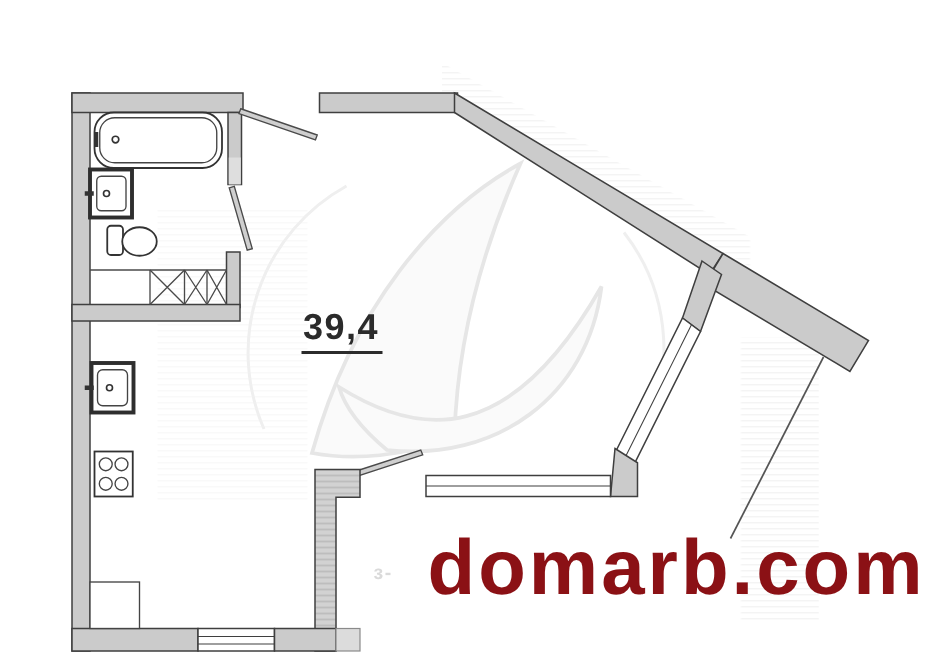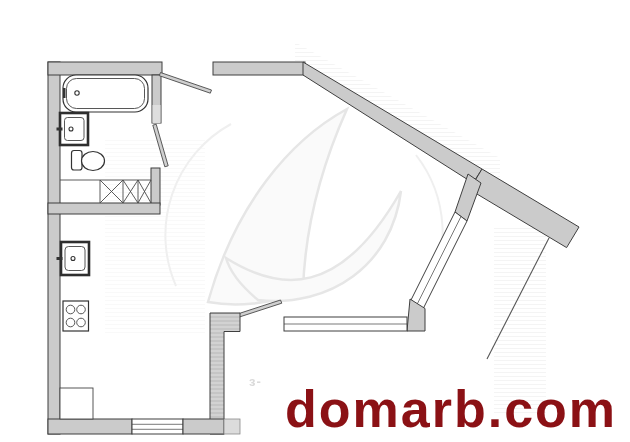--- a/index.html
+++ b/index.html
@@ -40,21 +40,21 @@
   }
   .wm-text{
     left:186px;top:342px;font-size:23px;font-weight:bold;line-height:1;
     color:var(--watermark-gray);letter-spacing:3.5px;
   }
   .wm-sub{
     left:249px;top:375px;font-size:13px;font-weight:bold;
     color:#dadada;letter-spacing:1px;line-height:1;
   }
   .site-label{
-    left:285px;top:381px;font-size:52px;font-weight:bold;line-height:1.1;
+    left:285px;top:351px;font-size:52px;font-weight:bold;line-height:1.1;
     color:var(--site-color);letter-spacing:2px;
   }
 </style>
 </head>
 <body>
 
 <div class="canvas">
 
   <svg class="plan-svg" width="630" height="442" viewBox="0 0 630 442">
     <defs>
@@ -161,15 +161,16 @@
         <rect class="fixture" x="63" y="301" width="25.5" height="30"></rect>
         <circle class="fixture-in" cx="70.5" cy="309.5" r="4.3"></circle>
         <circle class="fixture-in" cx="81" cy="309.5" r="4.3"></circle>
         <circle class="fixture-in" cx="70.5" cy="322.5" r="4.3"></circle>
         <circle class="fixture-in" cx="81" cy="322.5" r="4.3"></circle>
       </g>
       <rect class="fixture-in" x="60" y="388" width="33" height="31"></rect>
     </g>
   </svg>
 
+  <div class="label area-label">39,4</div>
   <div class="label wm-sub">з-</div>
   <div class="label site-label">domarb.com</div>
 </div>
 
 </body></html>

